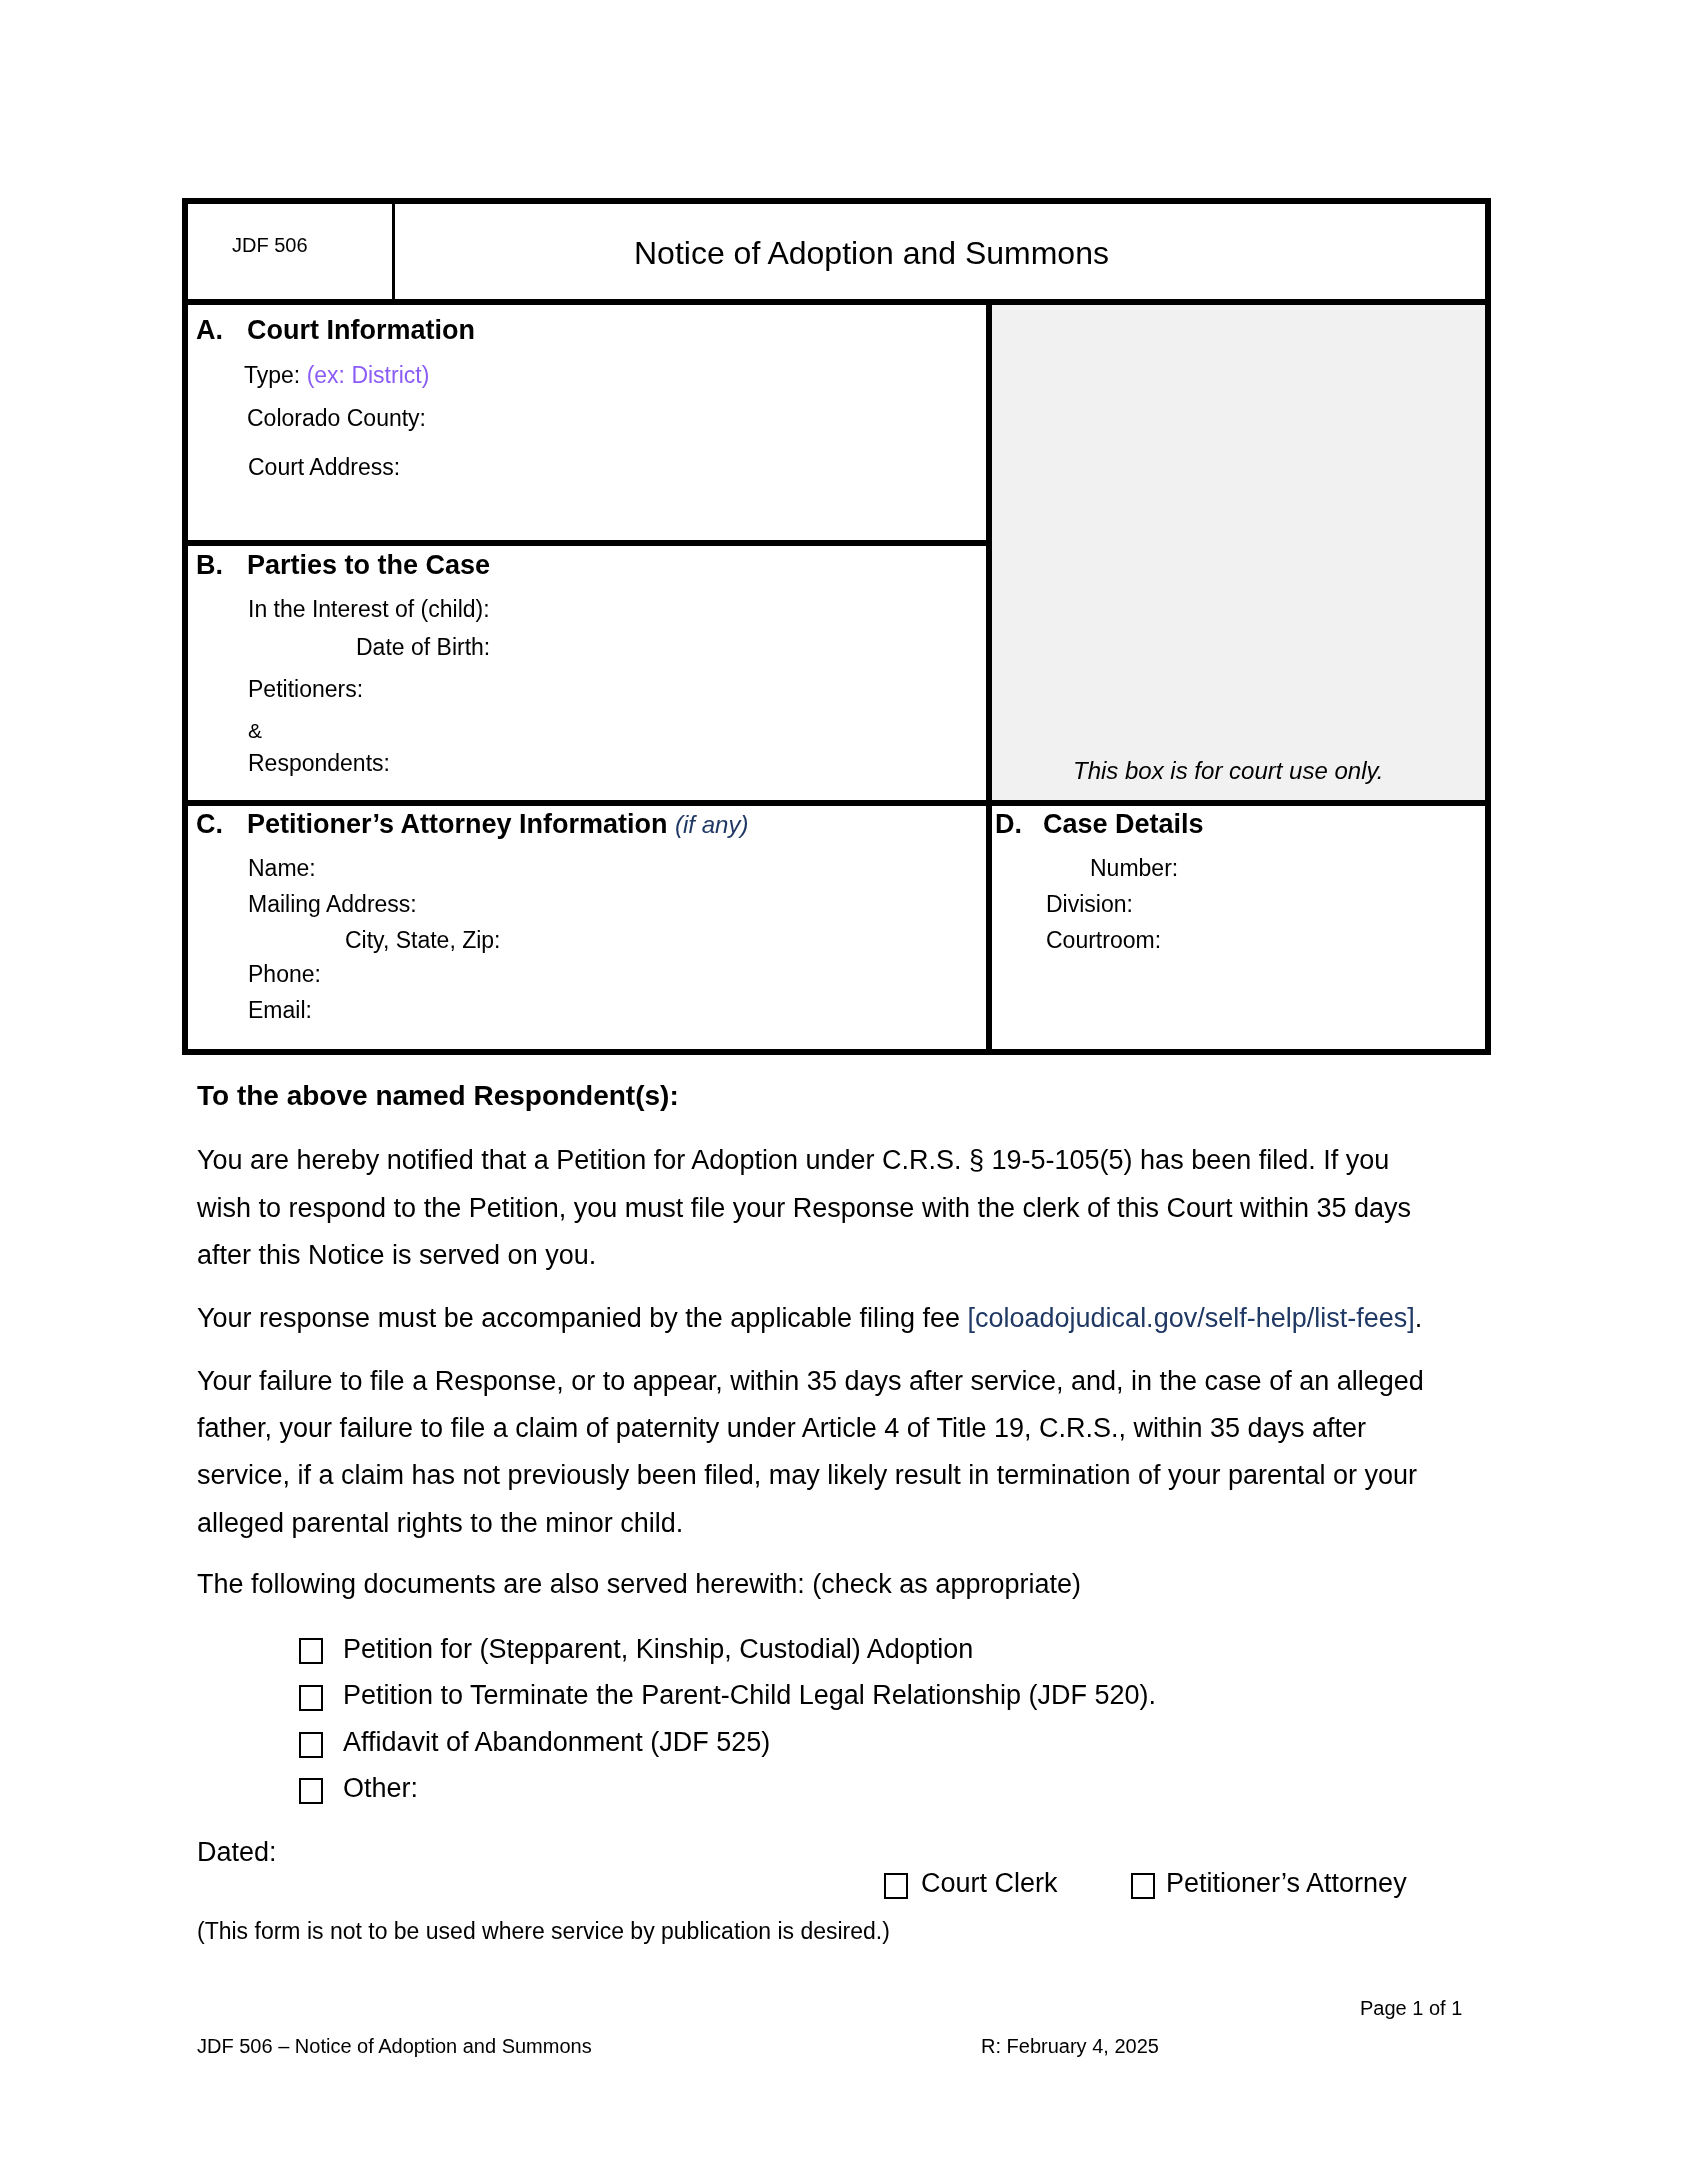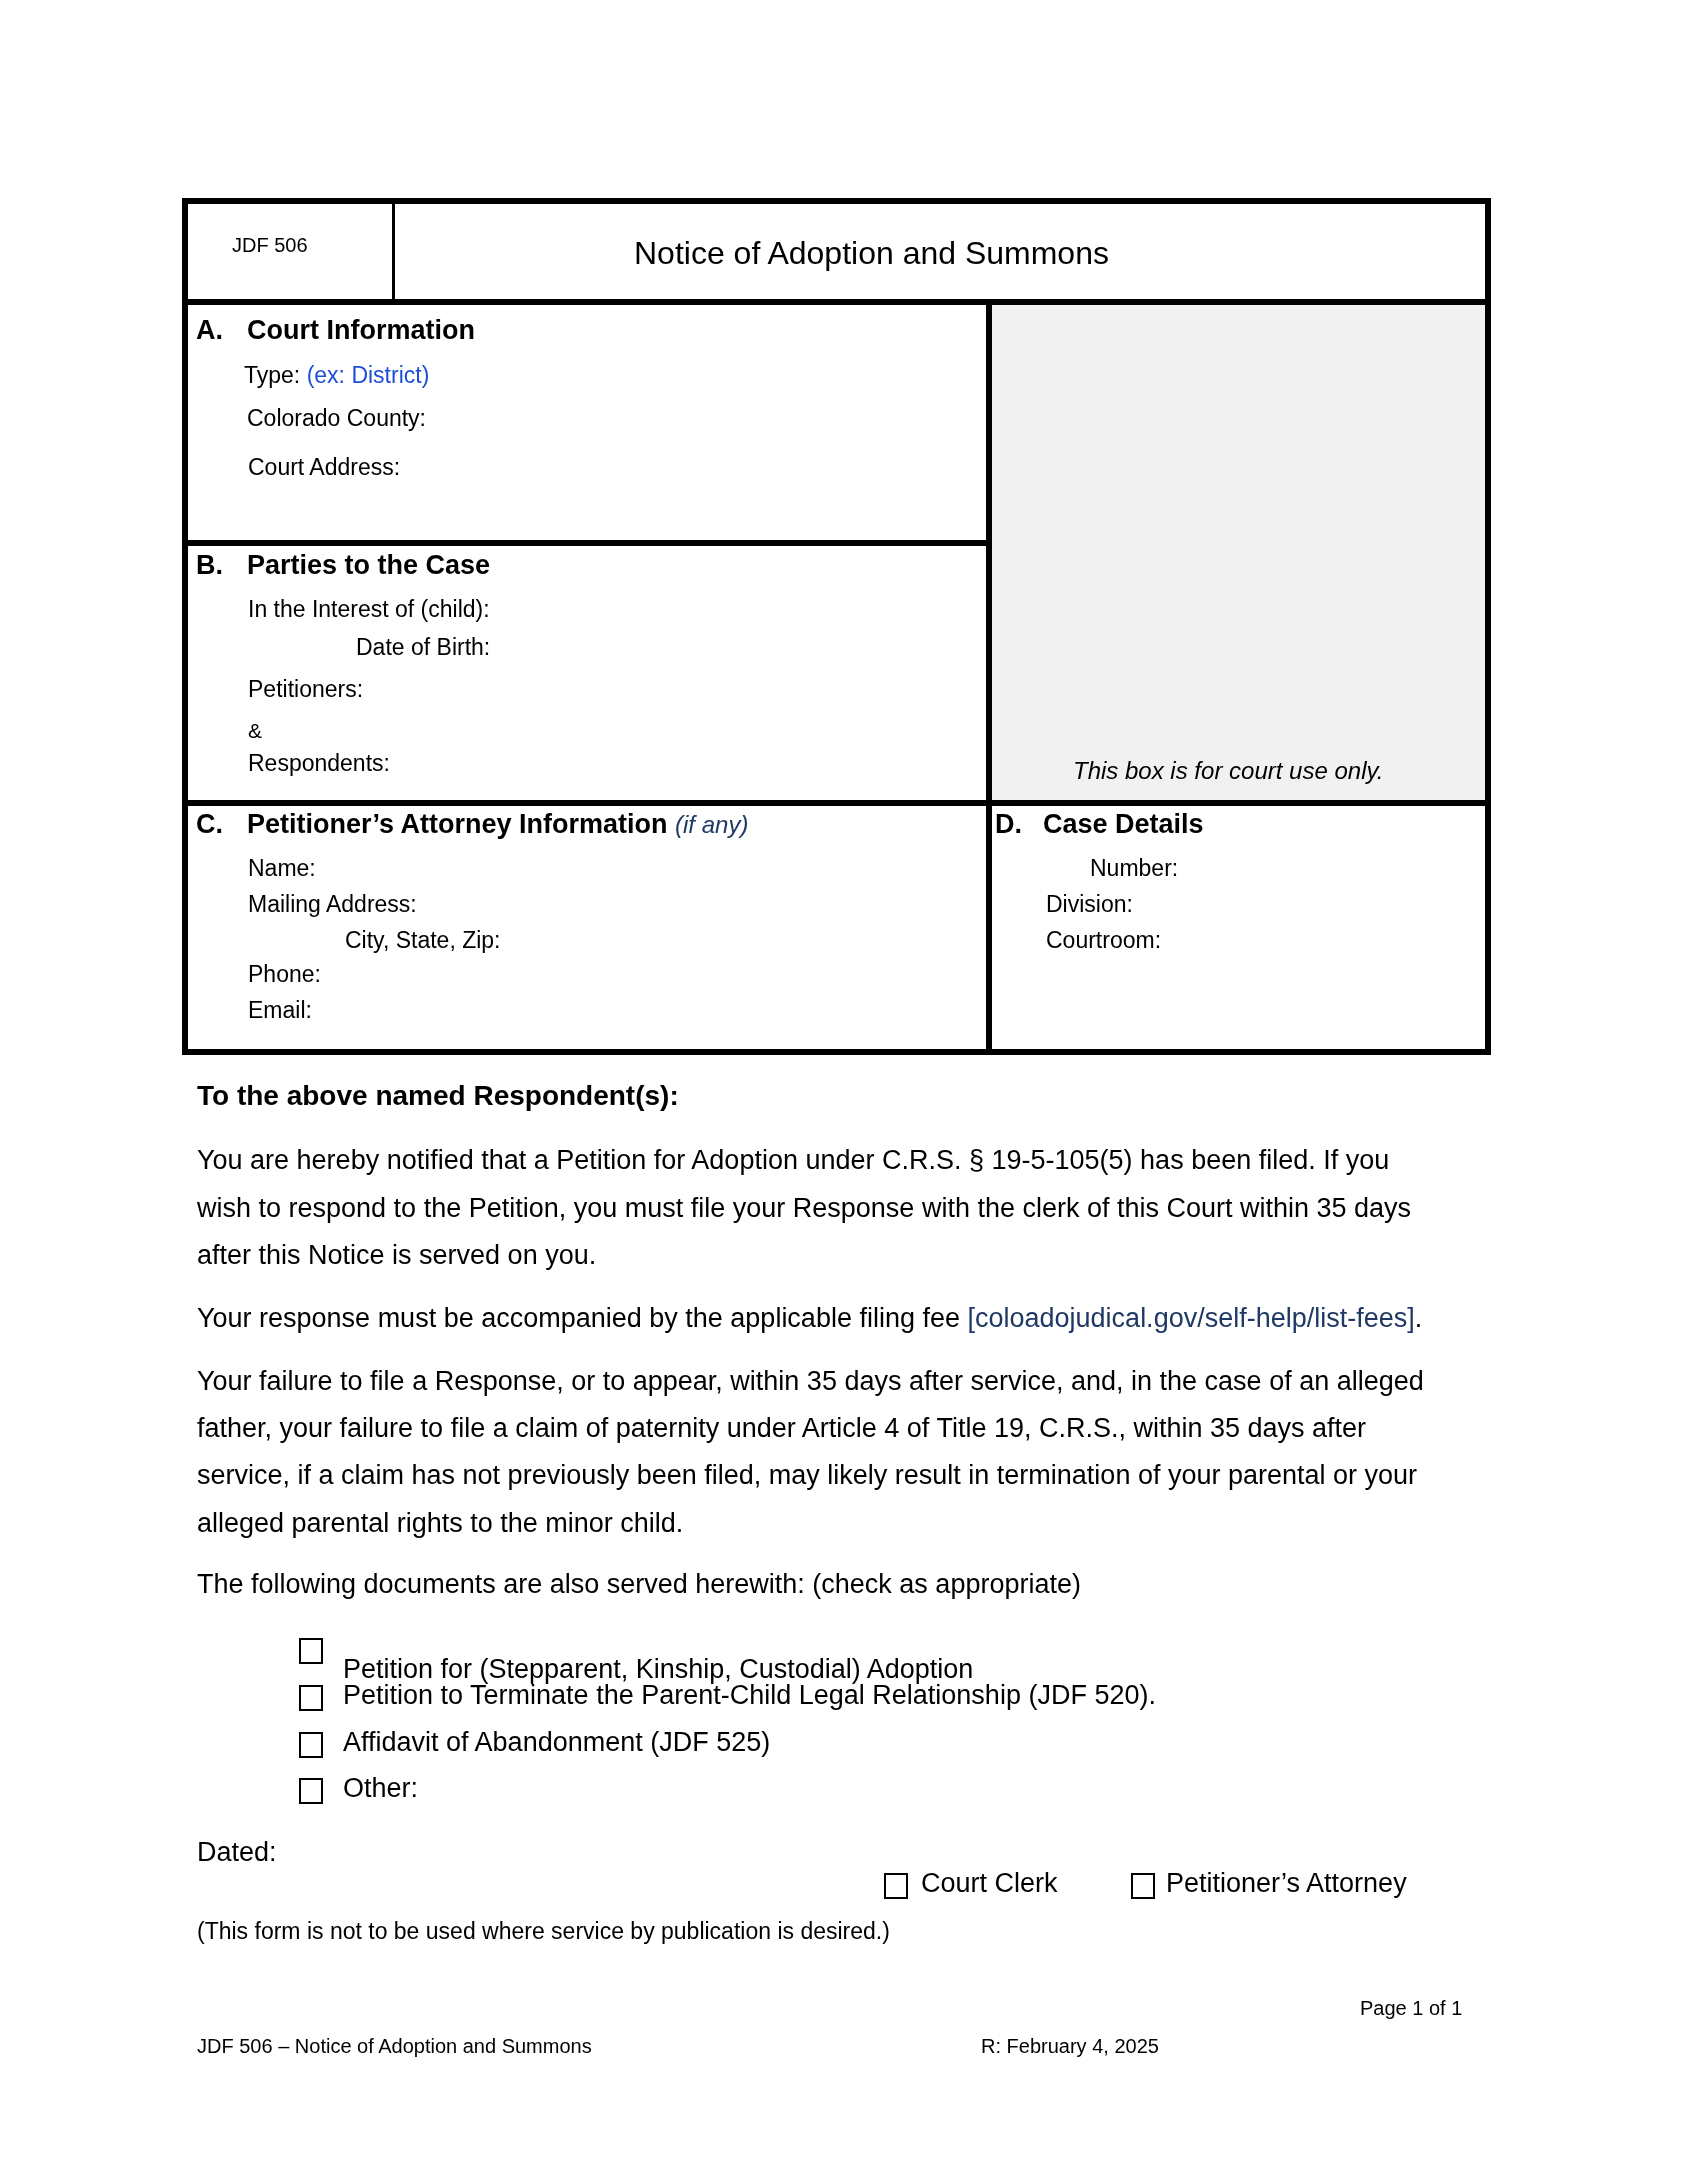--- a/index.html
+++ b/index.html
@@ -7,21 +7,21 @@
          font-family:"Liberation Sans", sans-serif; color:#000; }
   .abs { position:absolute; white-space:nowrap; }
   .hline { position:absolute; background:#000; }
   .vline { position:absolute; background:#000; }
   .gray { position:absolute; background:#f1f1f1; }
   .form-id { font-weight:normal; font-size:20px; }
   .title { font-size:32px; }
   .sec-letter { font-weight:bold; font-size:27px; }
   .sec-title { font-weight:bold; font-size:27px; }
   .field { font-size:23px; }
-  .hint { color:#1d4ed8; }
+  .hint { color:#8b5cf6; }
   .hint-italic { color:#1f3864; font-style:italic; font-weight:normal; font-size:24px; }
   .court-use { font-size:24px; font-style:italic; }
   .heading { font-weight:bold; font-size:28px; }
   .body-text { font-size:27px; }
   .link { color:#1f3864; }
   .cb { position:absolute; width:20px; height:22px; border:2.5px solid #000; background:#fff; }
   .footer { font-size:20px; }
 </style>
 </head>
 <body>
@@ -95,21 +95,21 @@
 
   <div class="abs body-text" style="left:197px; top:1366px;">Your failure to file a Response, or to appear, within 35 days after service, and, in the case of an alleged</div>
   <div class="abs body-text" style="left:197px; top:1413px;">father, your failure to file a claim of paternity under Article 4 of Title 19, C.R.S., within 35 days after</div>
   <div class="abs body-text" style="left:197px; top:1460px;">service, if a claim has not previously been filed, may likely result in termination of your parental or your</div>
   <div class="abs body-text" style="left:197px; top:1508px;">alleged parental rights to the minor child.</div>
 
   <div class="abs body-text" style="left:197px; top:1569px;">The following documents are also served herewith: (check as appropriate)</div>
 
   <div>
     <div class="cb" style="left:299px; top:1638px;"></div>
-    <div class="abs body-text" style="left:343px; top:1634px;margin-top:20px;">Petition for (Stepparent, Kinship, Custodial) Adoption</div>
+    <div class="abs body-text" style="left:343px; top:1634px;">Petition for (Stepparent, Kinship, Custodial) Adoption</div>
 
     <div class="cb" style="left:299px; top:1685px;"></div>
     <div class="abs body-text" style="left:343px; top:1680px;">Petition to Terminate the Parent-Child Legal Relationship (JDF 520).</div>
 
     <div class="cb" style="left:299px; top:1732px;"></div>
     <div class="abs body-text" style="left:343px; top:1727px;">Affidavit of Abandonment (JDF 525)</div>
 
     <div class="cb" style="left:299px; top:1778px;"></div>
     <div class="abs body-text" style="left:343px; top:1773px;">Other:</div>
   </div>

